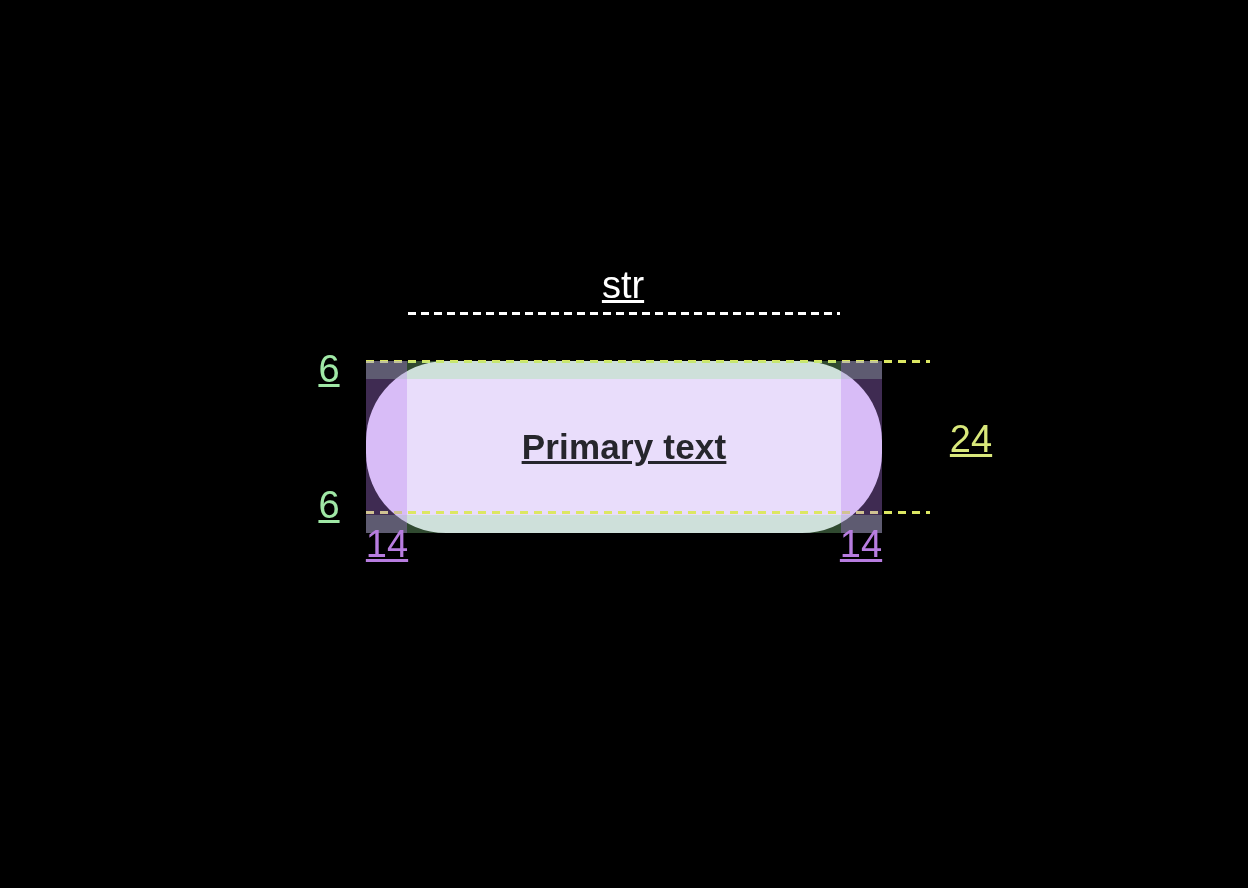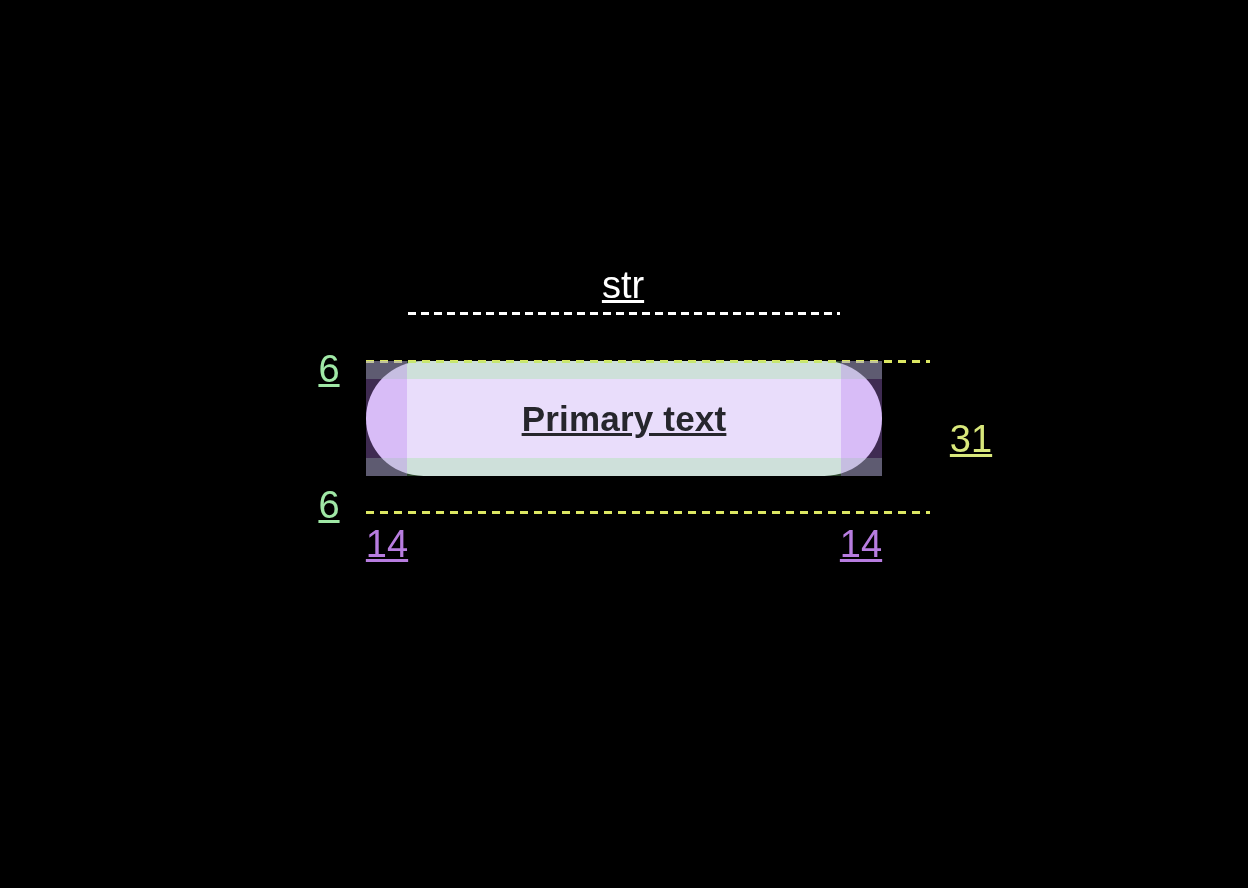--- a/index.html
+++ b/index.html
@@ -24,21 +24,21 @@
   .stage {
     position: relative;
     width: 1248px; height: 888px;
     background: var(--background);
   }
 
   
   .button-box {
     position: absolute;
     left: 366px; top: 361px;
-    width: 516px; height: 115px; padding-left: 12px;
+    width: 516px; height: 172px; padding-left: 12px;
   }
   .pill {
     position: absolute; inset: 0;
     z-index: 1;
     background: var(--button-fill);
     border-radius: 80px;
   }
   .pill-label {
     position: absolute; inset: 0;
     z-index: 2;
@@ -111,17 +111,17 @@
     <div class="pill"></div>
     <div class="pill-label">Primary text</div>
     <div class="band vert top-band"></div>
     <div class="band vert bottom-band"></div>
     <div class="band horiz left-band"></div>
     <div class="band horiz right-band"></div>
   </div>
 
   <div class="label pad-v t">6</div>
   <div class="label pad-v b">6</div>
-  <div class="label height">31</div>
+  <div class="label height">24</div>
   <div class="label pad-h l">14</div>
   <div class="label pad-h r">14</div>
 
 </div>
 
 </body></html>

